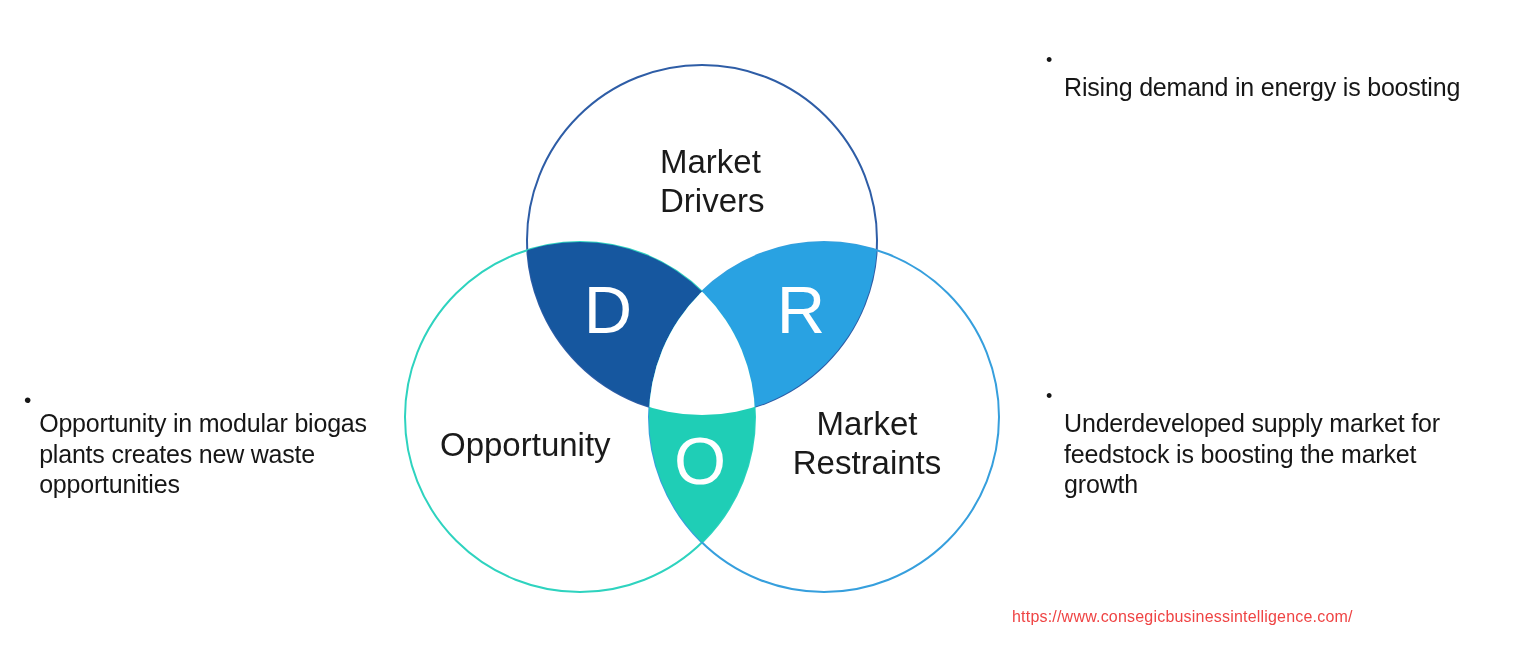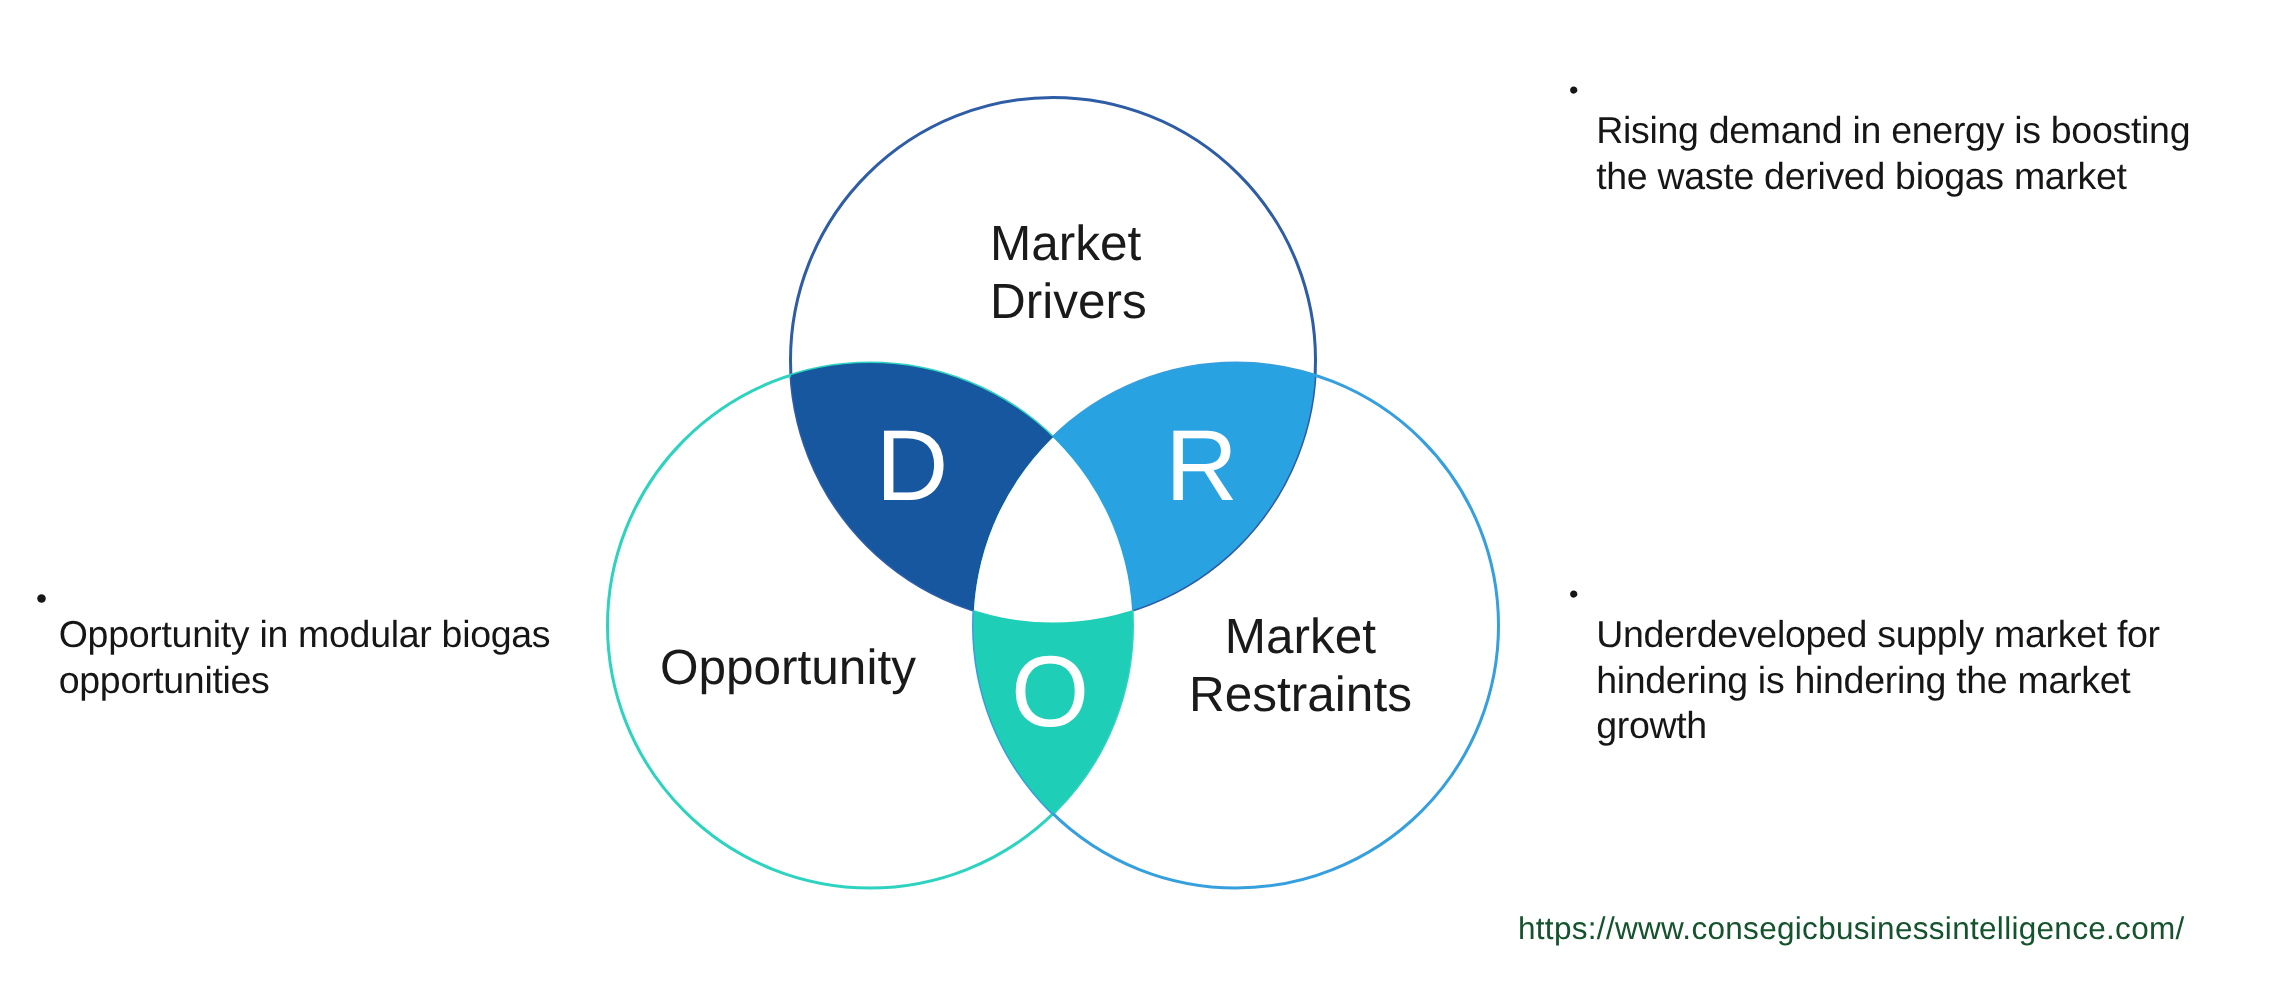--- a/index.html
+++ b/index.html
@@ -51,22 +51,22 @@
     top: -3px;
   }
   .note-lines {
     flex: 1 1 auto;
     margin-top: 24px;
   }
   #source-url {
     position: absolute;
     left: 1012px;
     top: 608px;
-    font-size: 21px;
-    color: #14532d;
+    font-size: 16px;
+    color: #ef4444;
     letter-spacing: 0.2px;
   }
 </style>
 </head>
 <body>
 
 <svg id="venn-svg" width="1515" height="660" viewBox="0 0 1515 660">
   <defs>
     <clipPath id="clipT">
         <circle cx="702" cy="240" r="175"></circle>
@@ -119,34 +119,34 @@
   <text class="venn-label" x="440" y="456" fill="#1a1a1a">Opportunity</text>
 
   <text class="venn-label" x="867" y="435" text-anchor="middle" fill="#1a1a1a">Market</text>
   <text class="venn-label" x="867" y="474" text-anchor="middle" fill="#1a1a1a">Restraints</text>
 </svg>
 
 <div class="note note-right" style="left:1046px; top:48px; width:460px;">
   <span class="bullet">•</span>
   <div class="note-lines">
     <div class="note-line">Rising demand in energy is boosting</div>
-    <div class="note-line">the waste derived biogas market</div>
   </div>
 </div>
 
 <div class="note note-right" style="left:1046px; top:384px; width:460px;">
   <span class="bullet">•</span>
   <div class="note-lines">
     <div class="note-line">Underdeveloped supply market for</div>
-    <div class="note-line">hindering is hindering the market</div>
+    <div class="note-line">feedstock is boosting the market</div>
     <div class="note-line">growth</div>
   </div>
 </div>
 
 <div class="note" style="left:24px; top:384px; width:370px;">
   <span class="bullet">•</span>
   <div class="note-lines">
     <div class="note-line">Opportunity in modular biogas</div>
+    <div class="note-line">plants creates new waste</div>
     <div class="note-line">opportunities</div>
   </div>
 </div>
 
 <div id="source-url">https://www.consegicbusinessintelligence.com/</div>
 
 </body></html>

